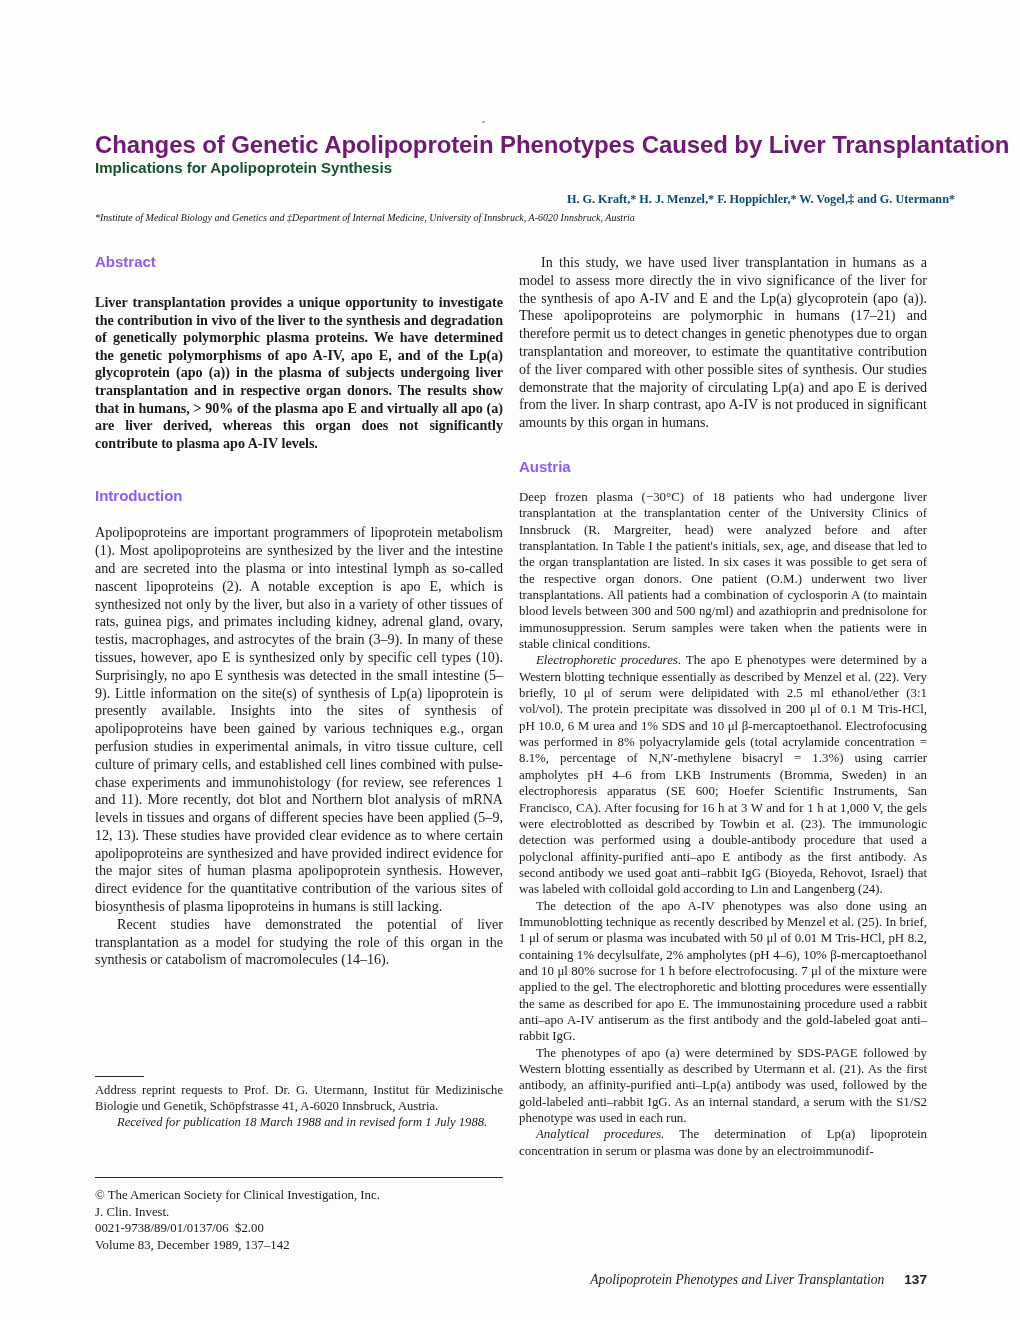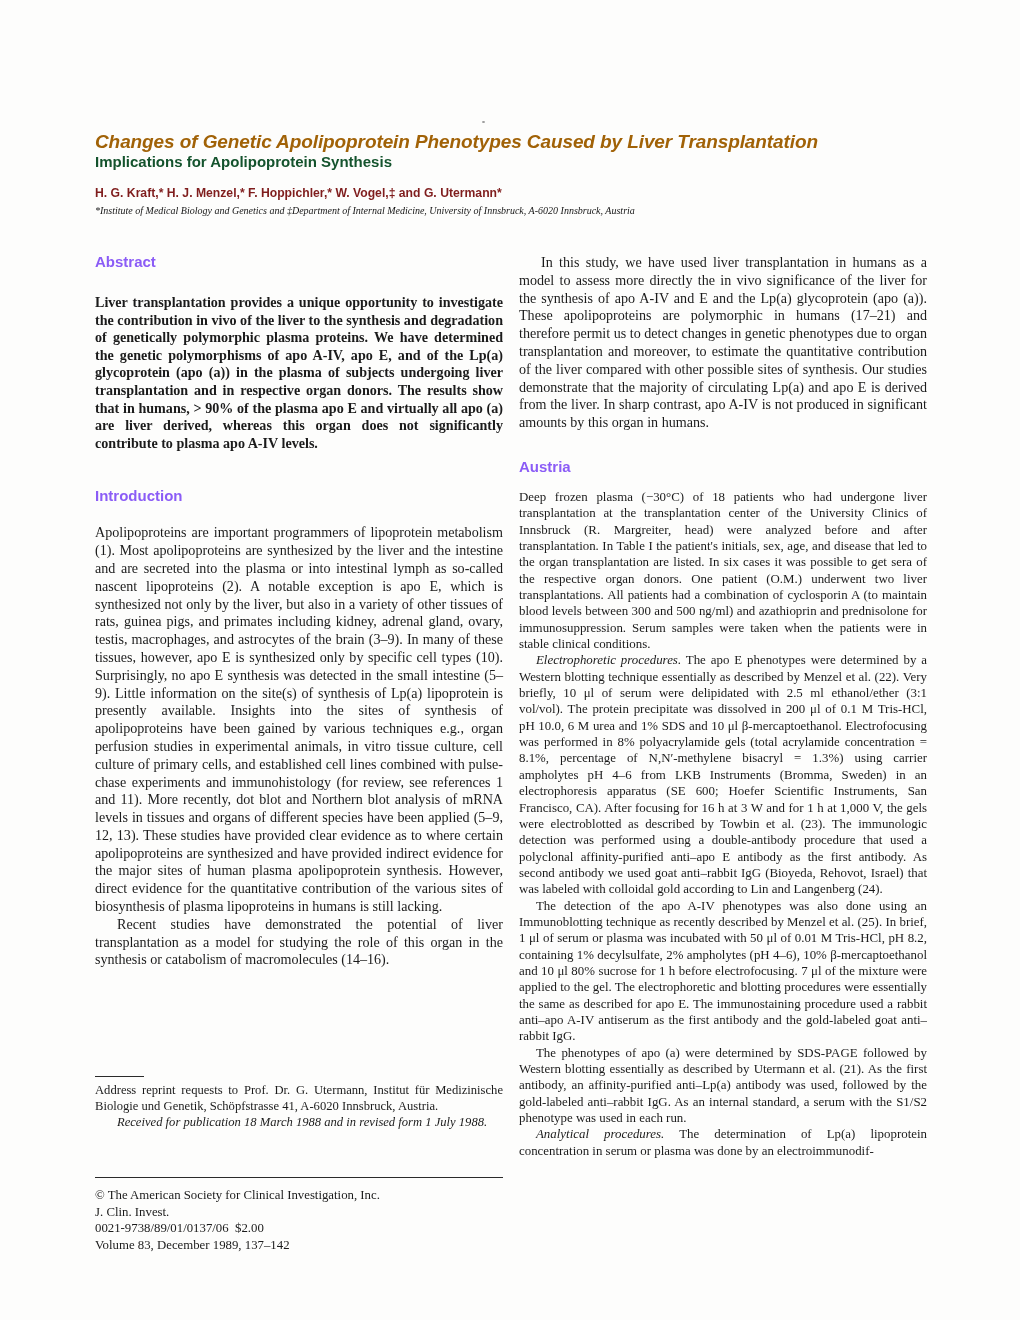--- a/index.html
+++ b/index.html
@@ -18,38 +18,38 @@
     position: absolute;
     left: 482px; top: 121px;
     width: 3px; height: 2px;
     background: #9a9a9a;
     border-radius: 50%;
   }
   .header { position: absolute; left: 95px; top: 131px; width: 860px; }
   .title {
     font-family: "Liberation Sans", sans-serif;
     font-weight: bold;
-    font-size: 19px;
+    font-size: 24px;
     letter-spacing: -0.1px;
     white-space: nowrap;
-    color: #a16207;
-    font-style: italic;
+    color: #701a75;
   }
   .subtitle {
     font-family: "Liberation Sans", sans-serif;
     font-weight: bold;
     font-size: 15px;
     color: #14532d;
   }
   .authors {
-    font-family: Liberation Sans, sans-serif;
+    font-family: Liberation Serif, serif;
     font-weight: bold;
     font-size: 12.2px;
     margin-top: 16px;
-    color: #7f1d1d;
+    color: #0c4a6e;
+    text-align: right;
   }
   .affiliation {
     font-style: italic;
     font-size: 10px;
     margin-top: 5px;
     color: #161616;
   }
   .col { position: absolute; top: 253px; width: 408px; }
   .col-left  { left: 95px; }
   .col-right { left: 519px; }
@@ -149,14 +149,17 @@
   </div>
 
   <div class="journal-block">
     <div class="journal-rule"></div>
     <div class="journal-line">© The American Society for Clinical Investigation, Inc.</div>
     <div class="journal-line">J. Clin. Invest.</div>
     <div class="journal-line">0021-9738/89/01/0137/06 $2.00</div>
     <div class="journal-line">Volume 83, December 1989, 137–142</div>
   </div>
 
+  <div class="running-footer">
+    <span class="running-title">Apolipoprotein Phenotypes and Liver Transplantation</span><span class="page-number">137</span>
+  </div>
 
 </div>
 
 </body></html>

